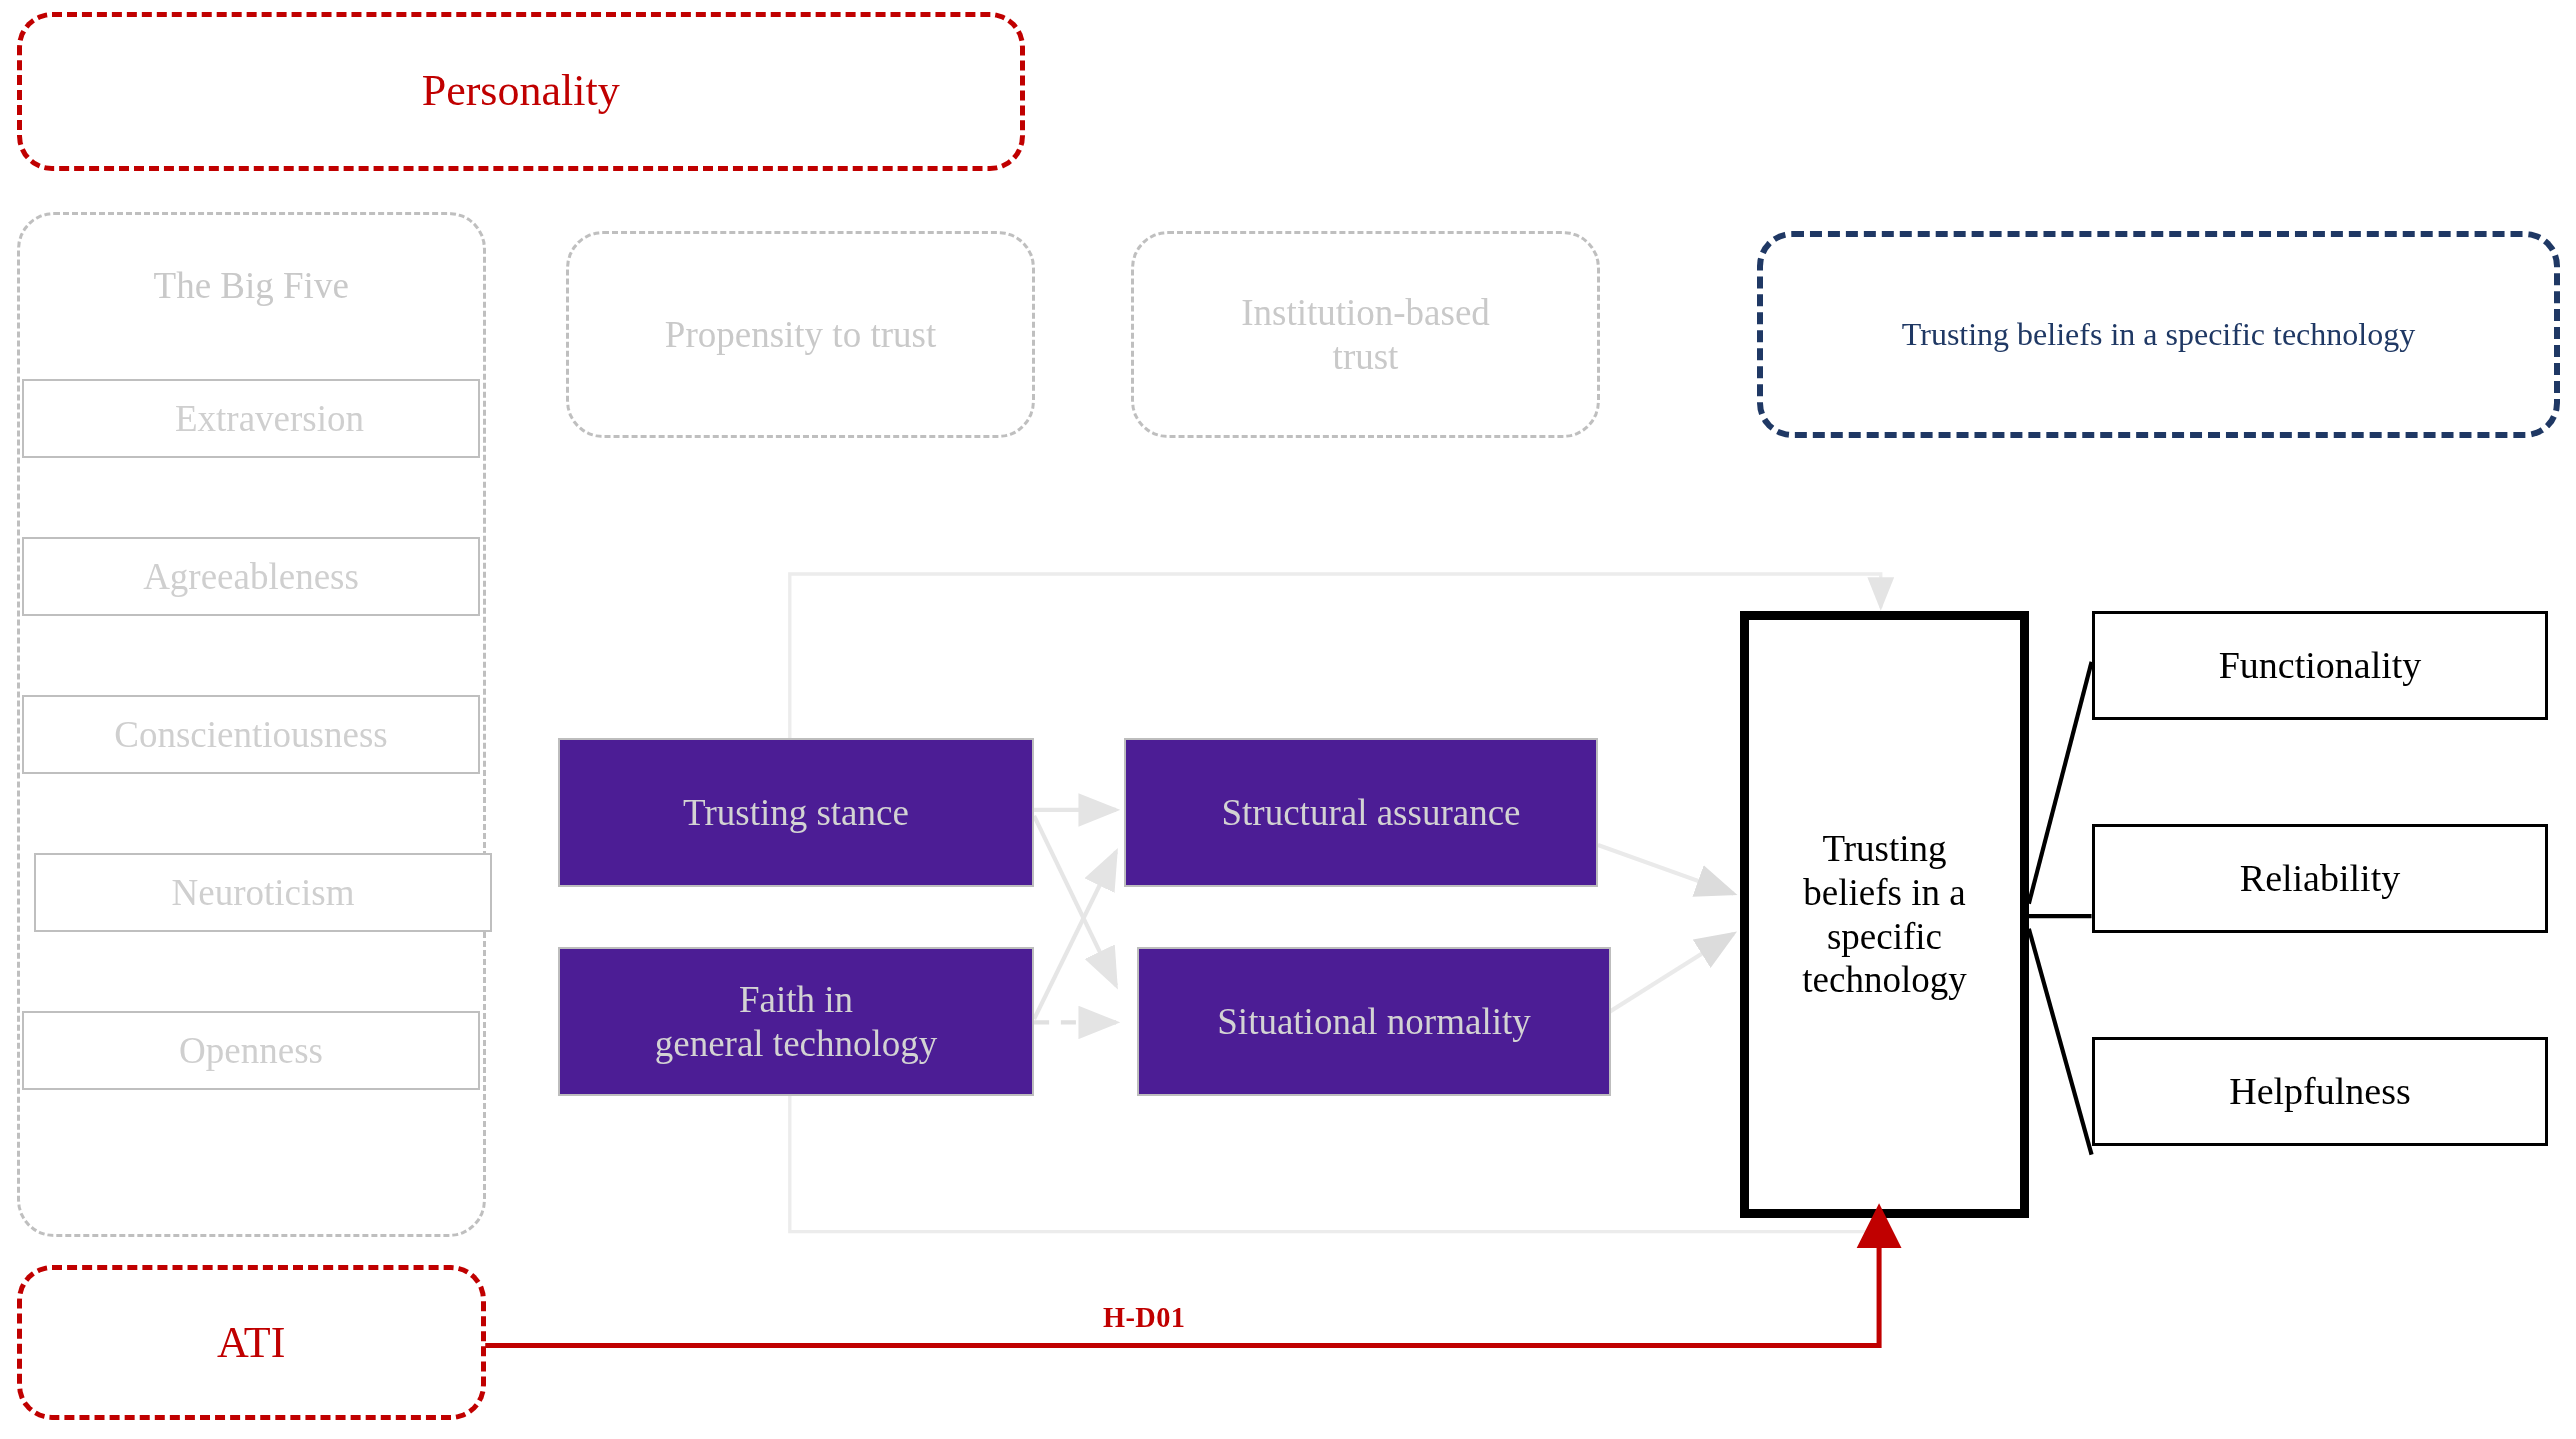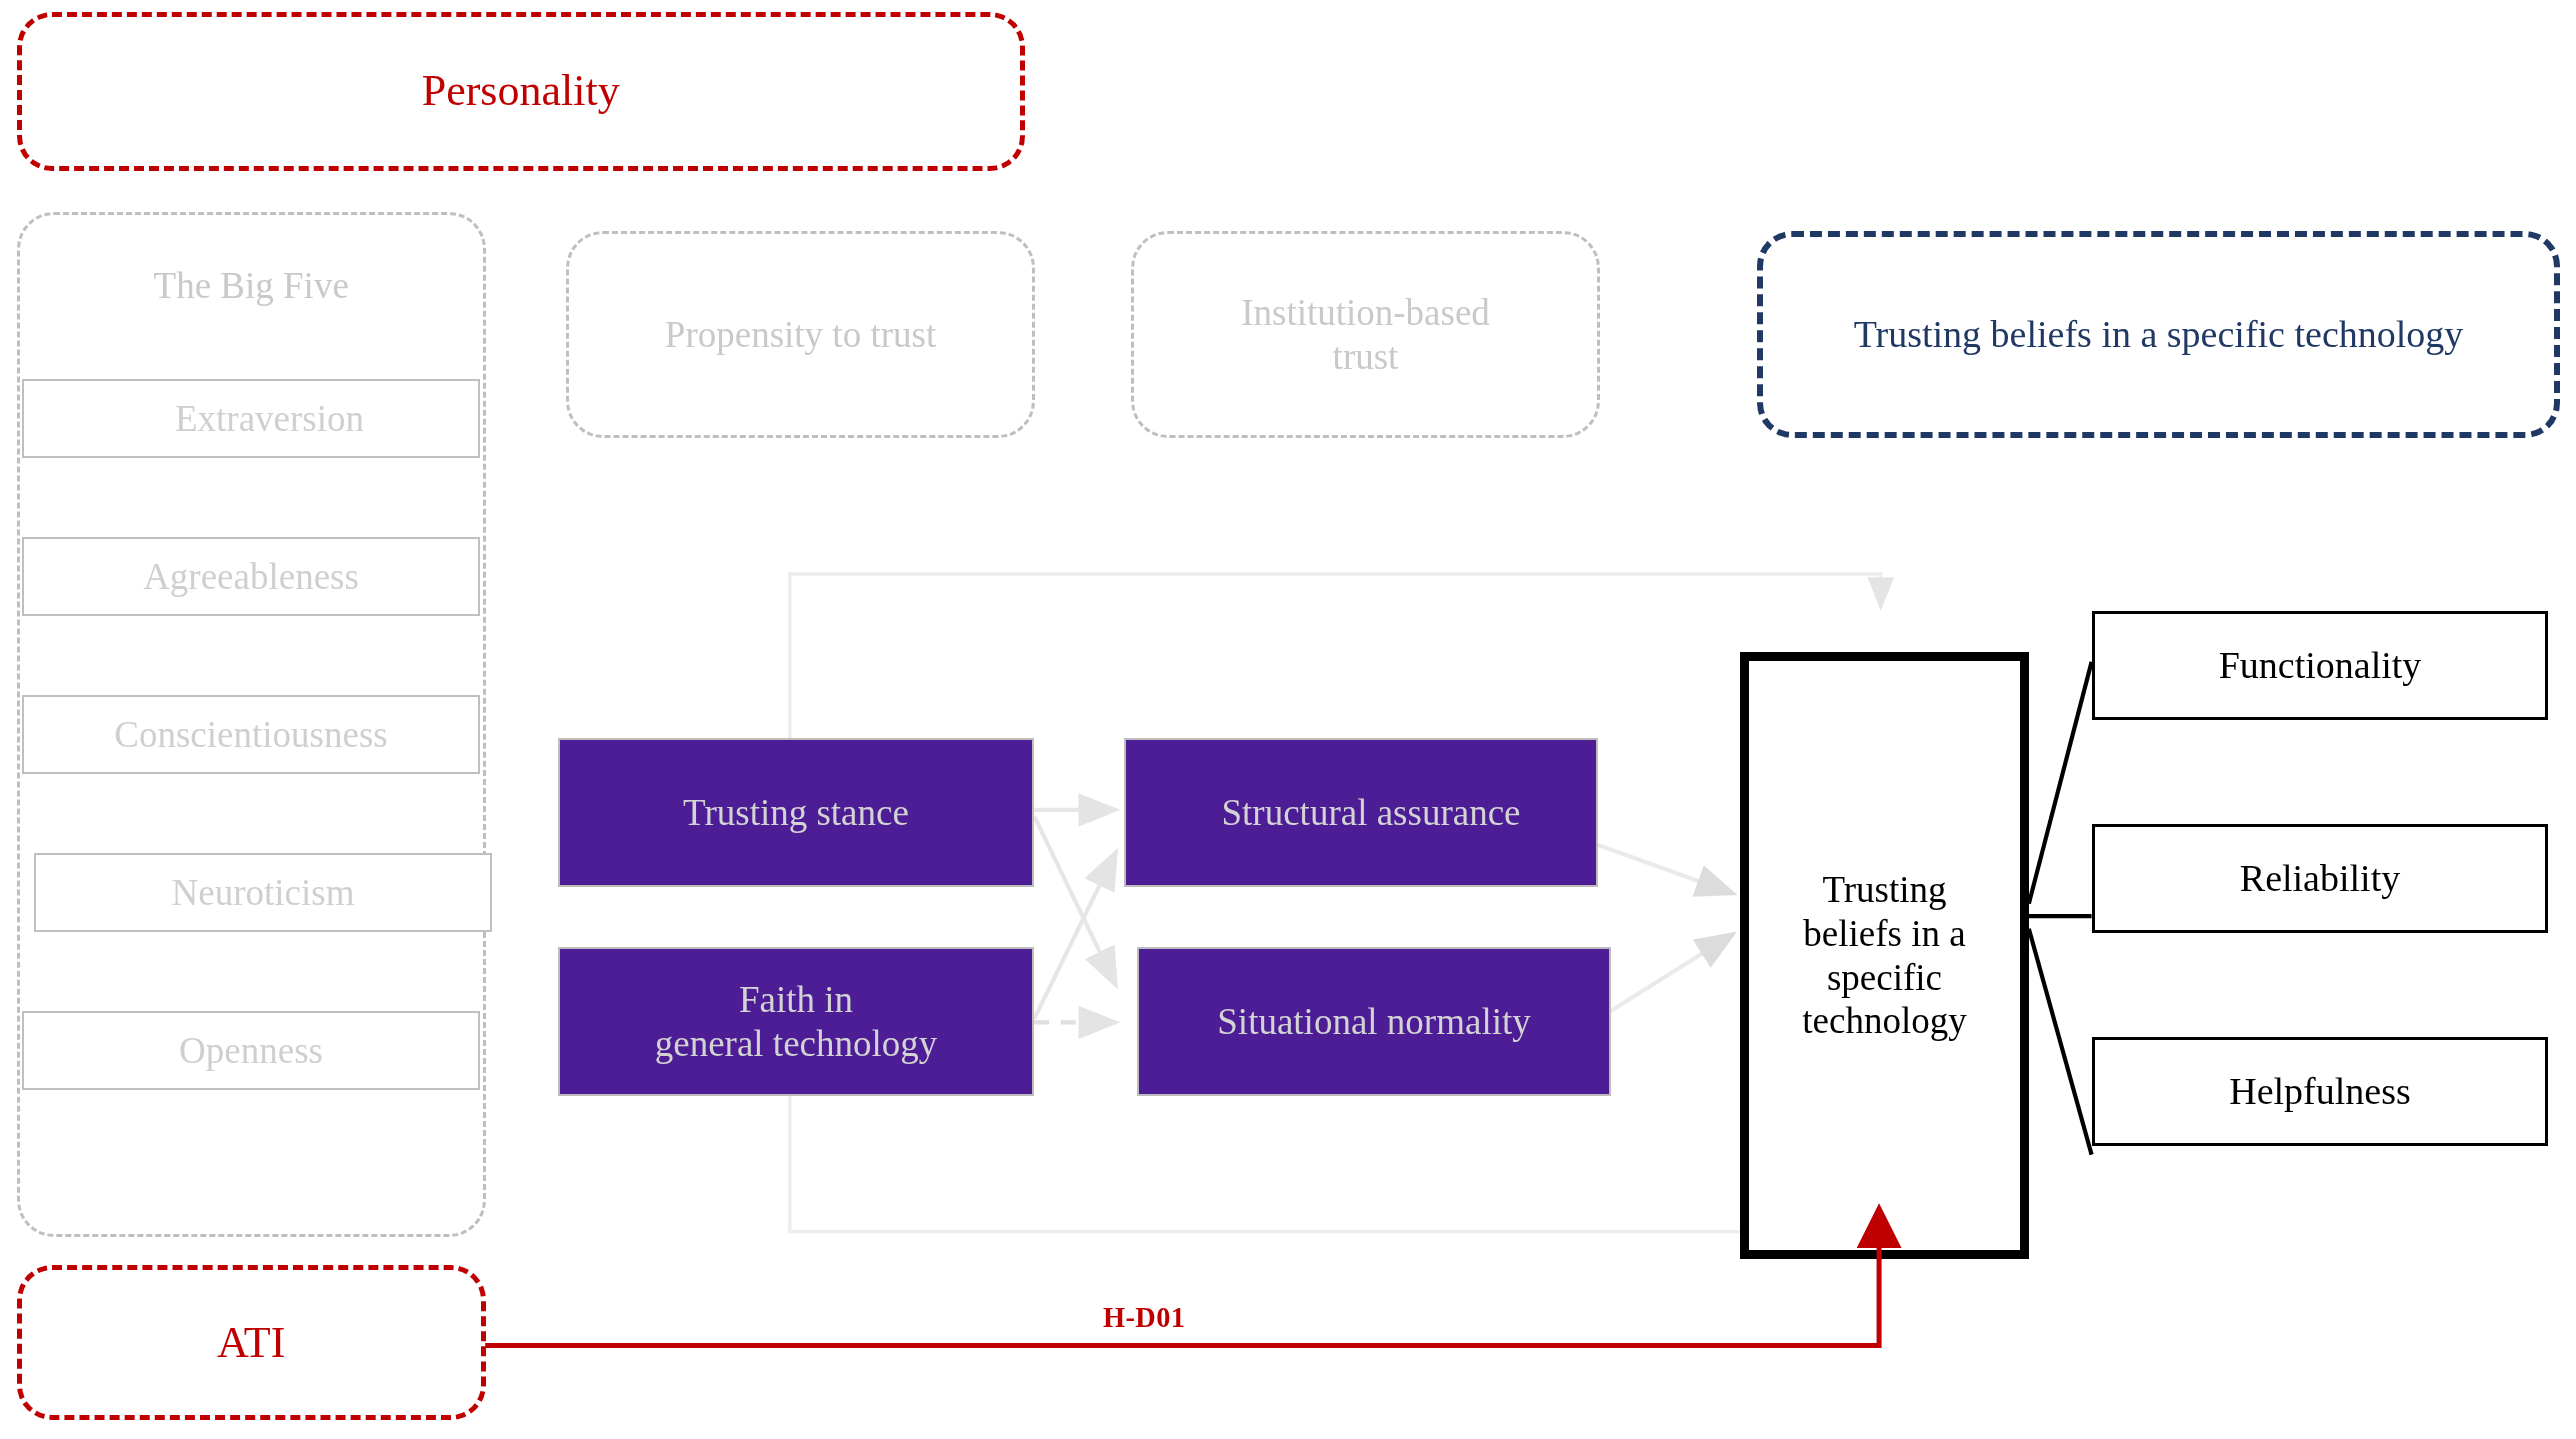--- a/index.html
+++ b/index.html
@@ -34,21 +34,21 @@
   .red-dashed {
     border: 5.9px dashed #c00000;
     border-radius: 35px;
     color: #c00000;
     font-size: 44px;
   }
   .blue-dashed {
     border: 6.7px dashed #1f3864;
     border-radius: 35px;
     color: #1f3864;
-    font-size: 38px;
+    font-size: 32px;
   }
   .gray-dashed-round {
     border: 3.3px dashed #bfbfbf;
     border-radius: 37px;
     color: #c9c9c9;
     font-size: 37px;
   }
   .gray-solid {
     border: 2.5px solid #bfbfbf;
     color: #cfcfcf;
@@ -59,21 +59,20 @@
     border: 2.5px solid #bdbdbd;
     color: #d3d3d3;
     font-size: 37px;
     background: #4c1d95;
   }
   .black-thick {
     border: 9.2px solid #000000;
     color: #000000;
     font-size: 37px;
     background: #ffffff;
-    margin-top: 41px;
   }
   .black-thin {
     border: 3.3px solid #000000;
     color: #000000;
     font-size: 38px;
     background: #ffffff;
   }
 
   .edge-label {
     position: absolute;

